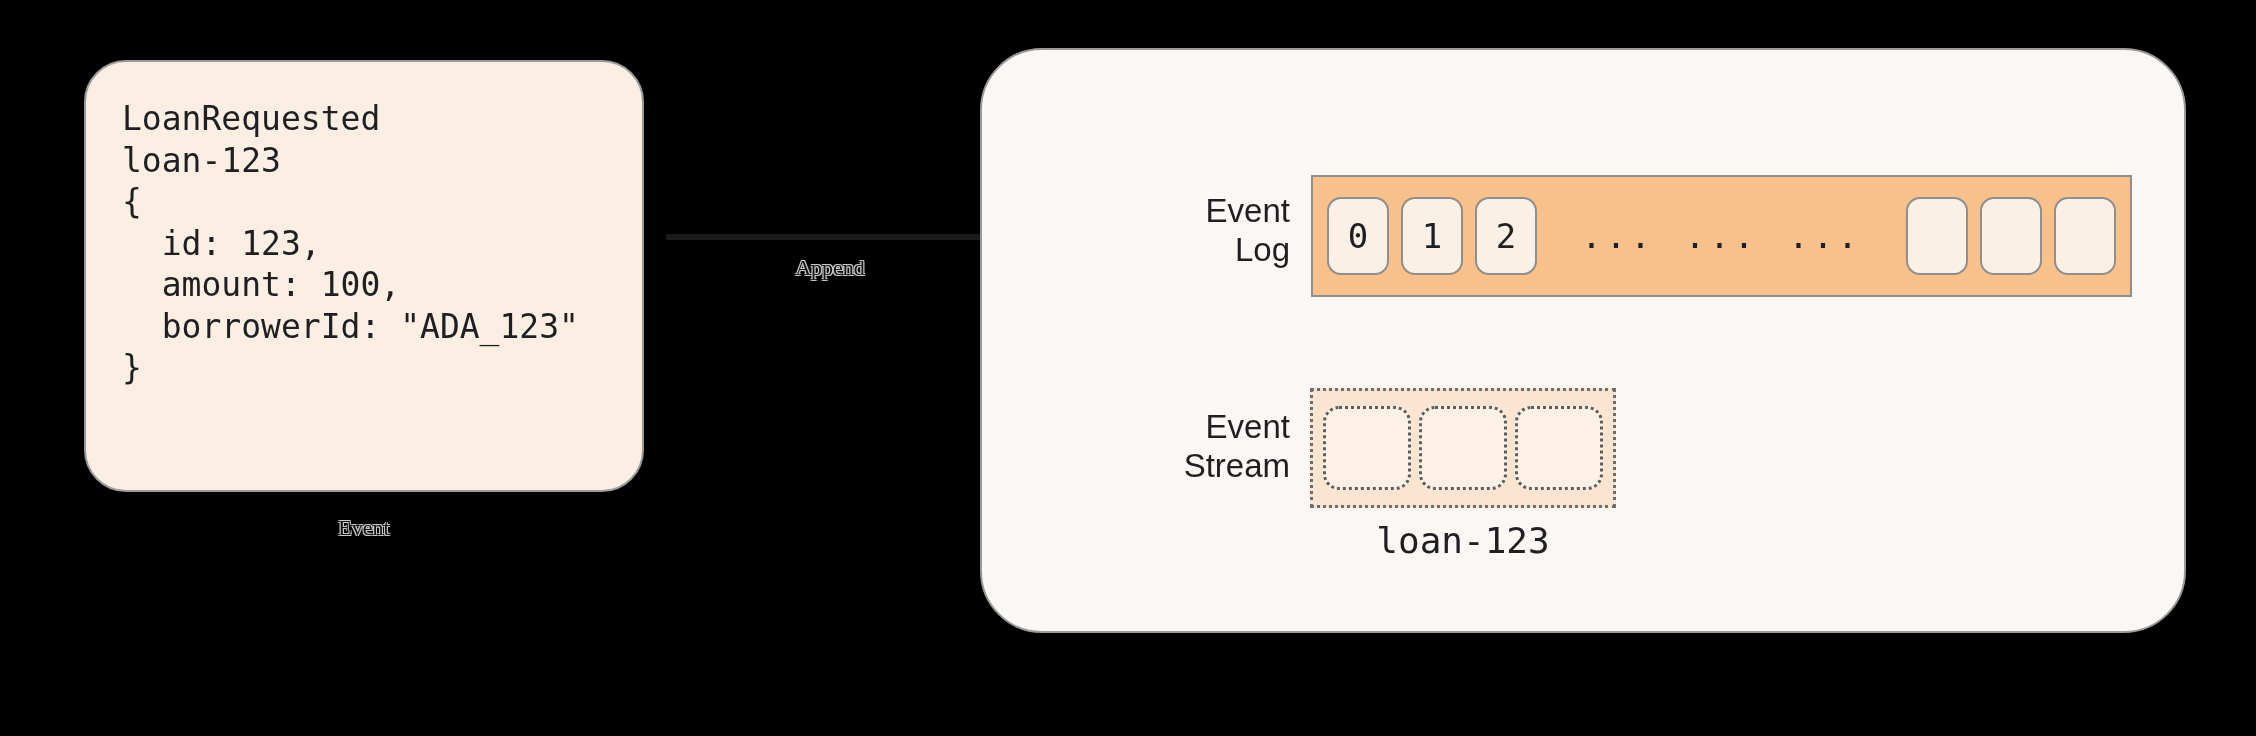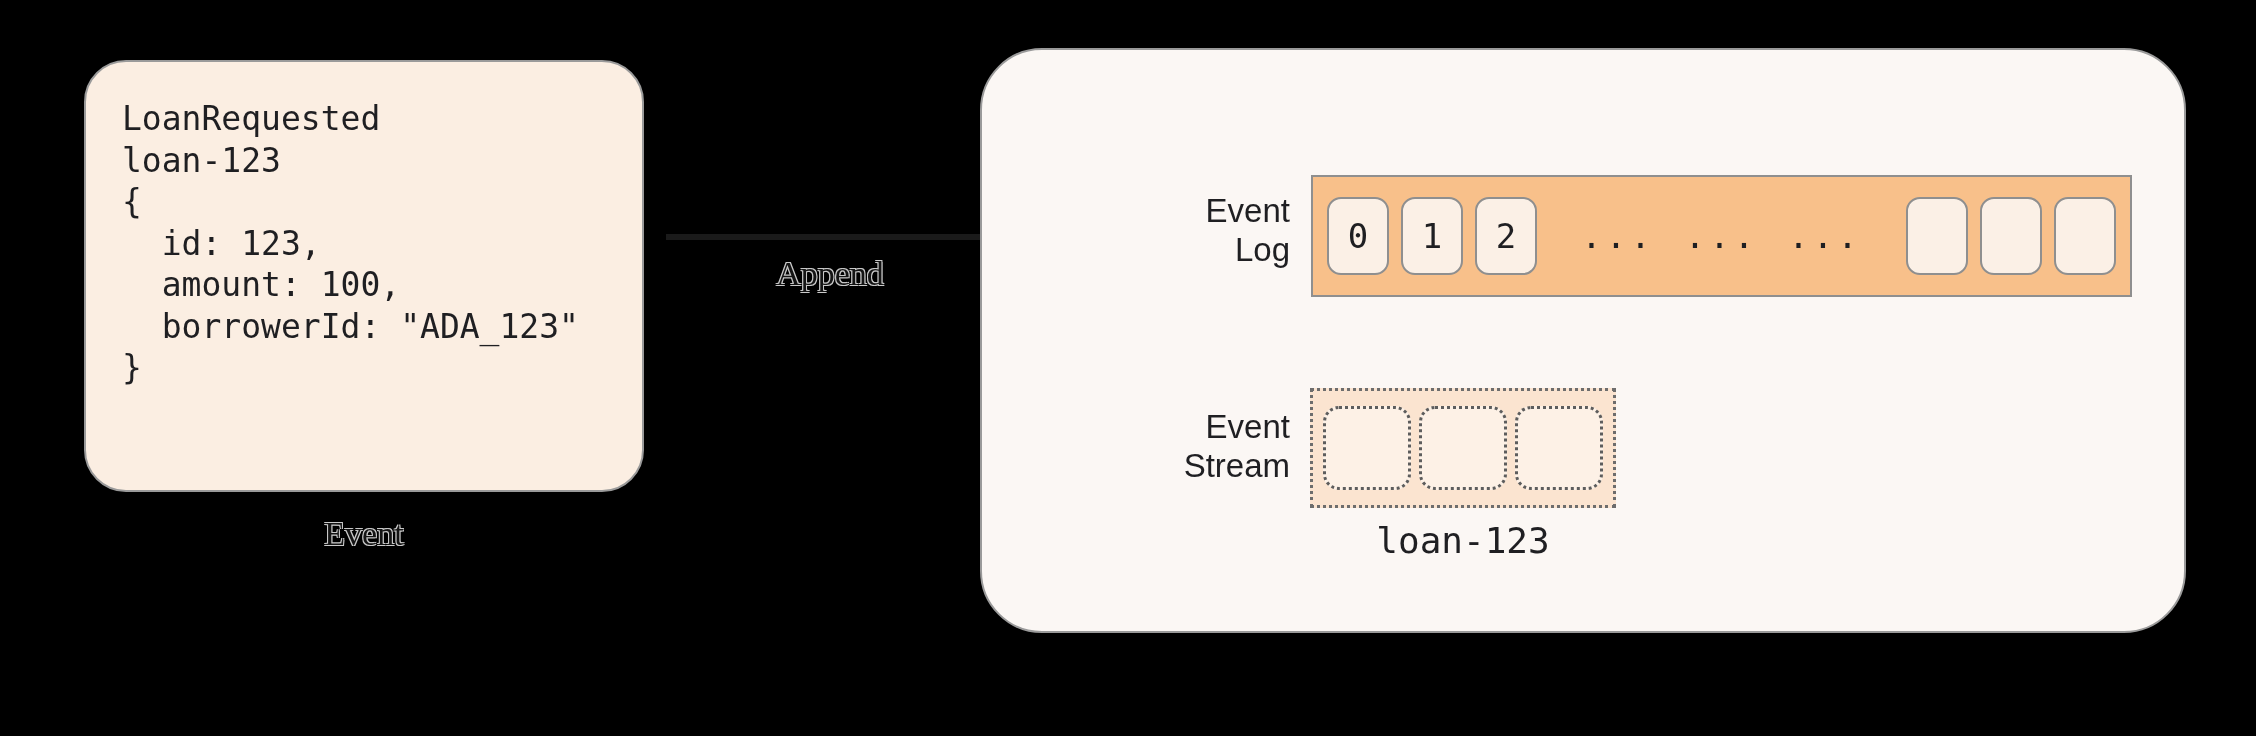--- a/index.html
+++ b/index.html
@@ -40,21 +40,21 @@
     line-height: 1.26;
     color: #1f1f22;
     white-space: pre;
     letter-spacing: 0px;
   }
 
   
   .outer-label {
     position: absolute;
     font-family: "Liberation Serif", serif;
-    font-size: 34px;
+    font-size: 22px;
     color: #141414;
     text-shadow:
       -1px -1px 0 #c9c9c9,
        1px -1px 0 #c9c9c9,
       -1px  1px 0 #c9c9c9,
        1px  1px 0 #c9c9c9;
     white-space: nowrap;
     text-align: center;
   }
   #label-event   { left: 84px;  top: 515px; width: 560px; }

